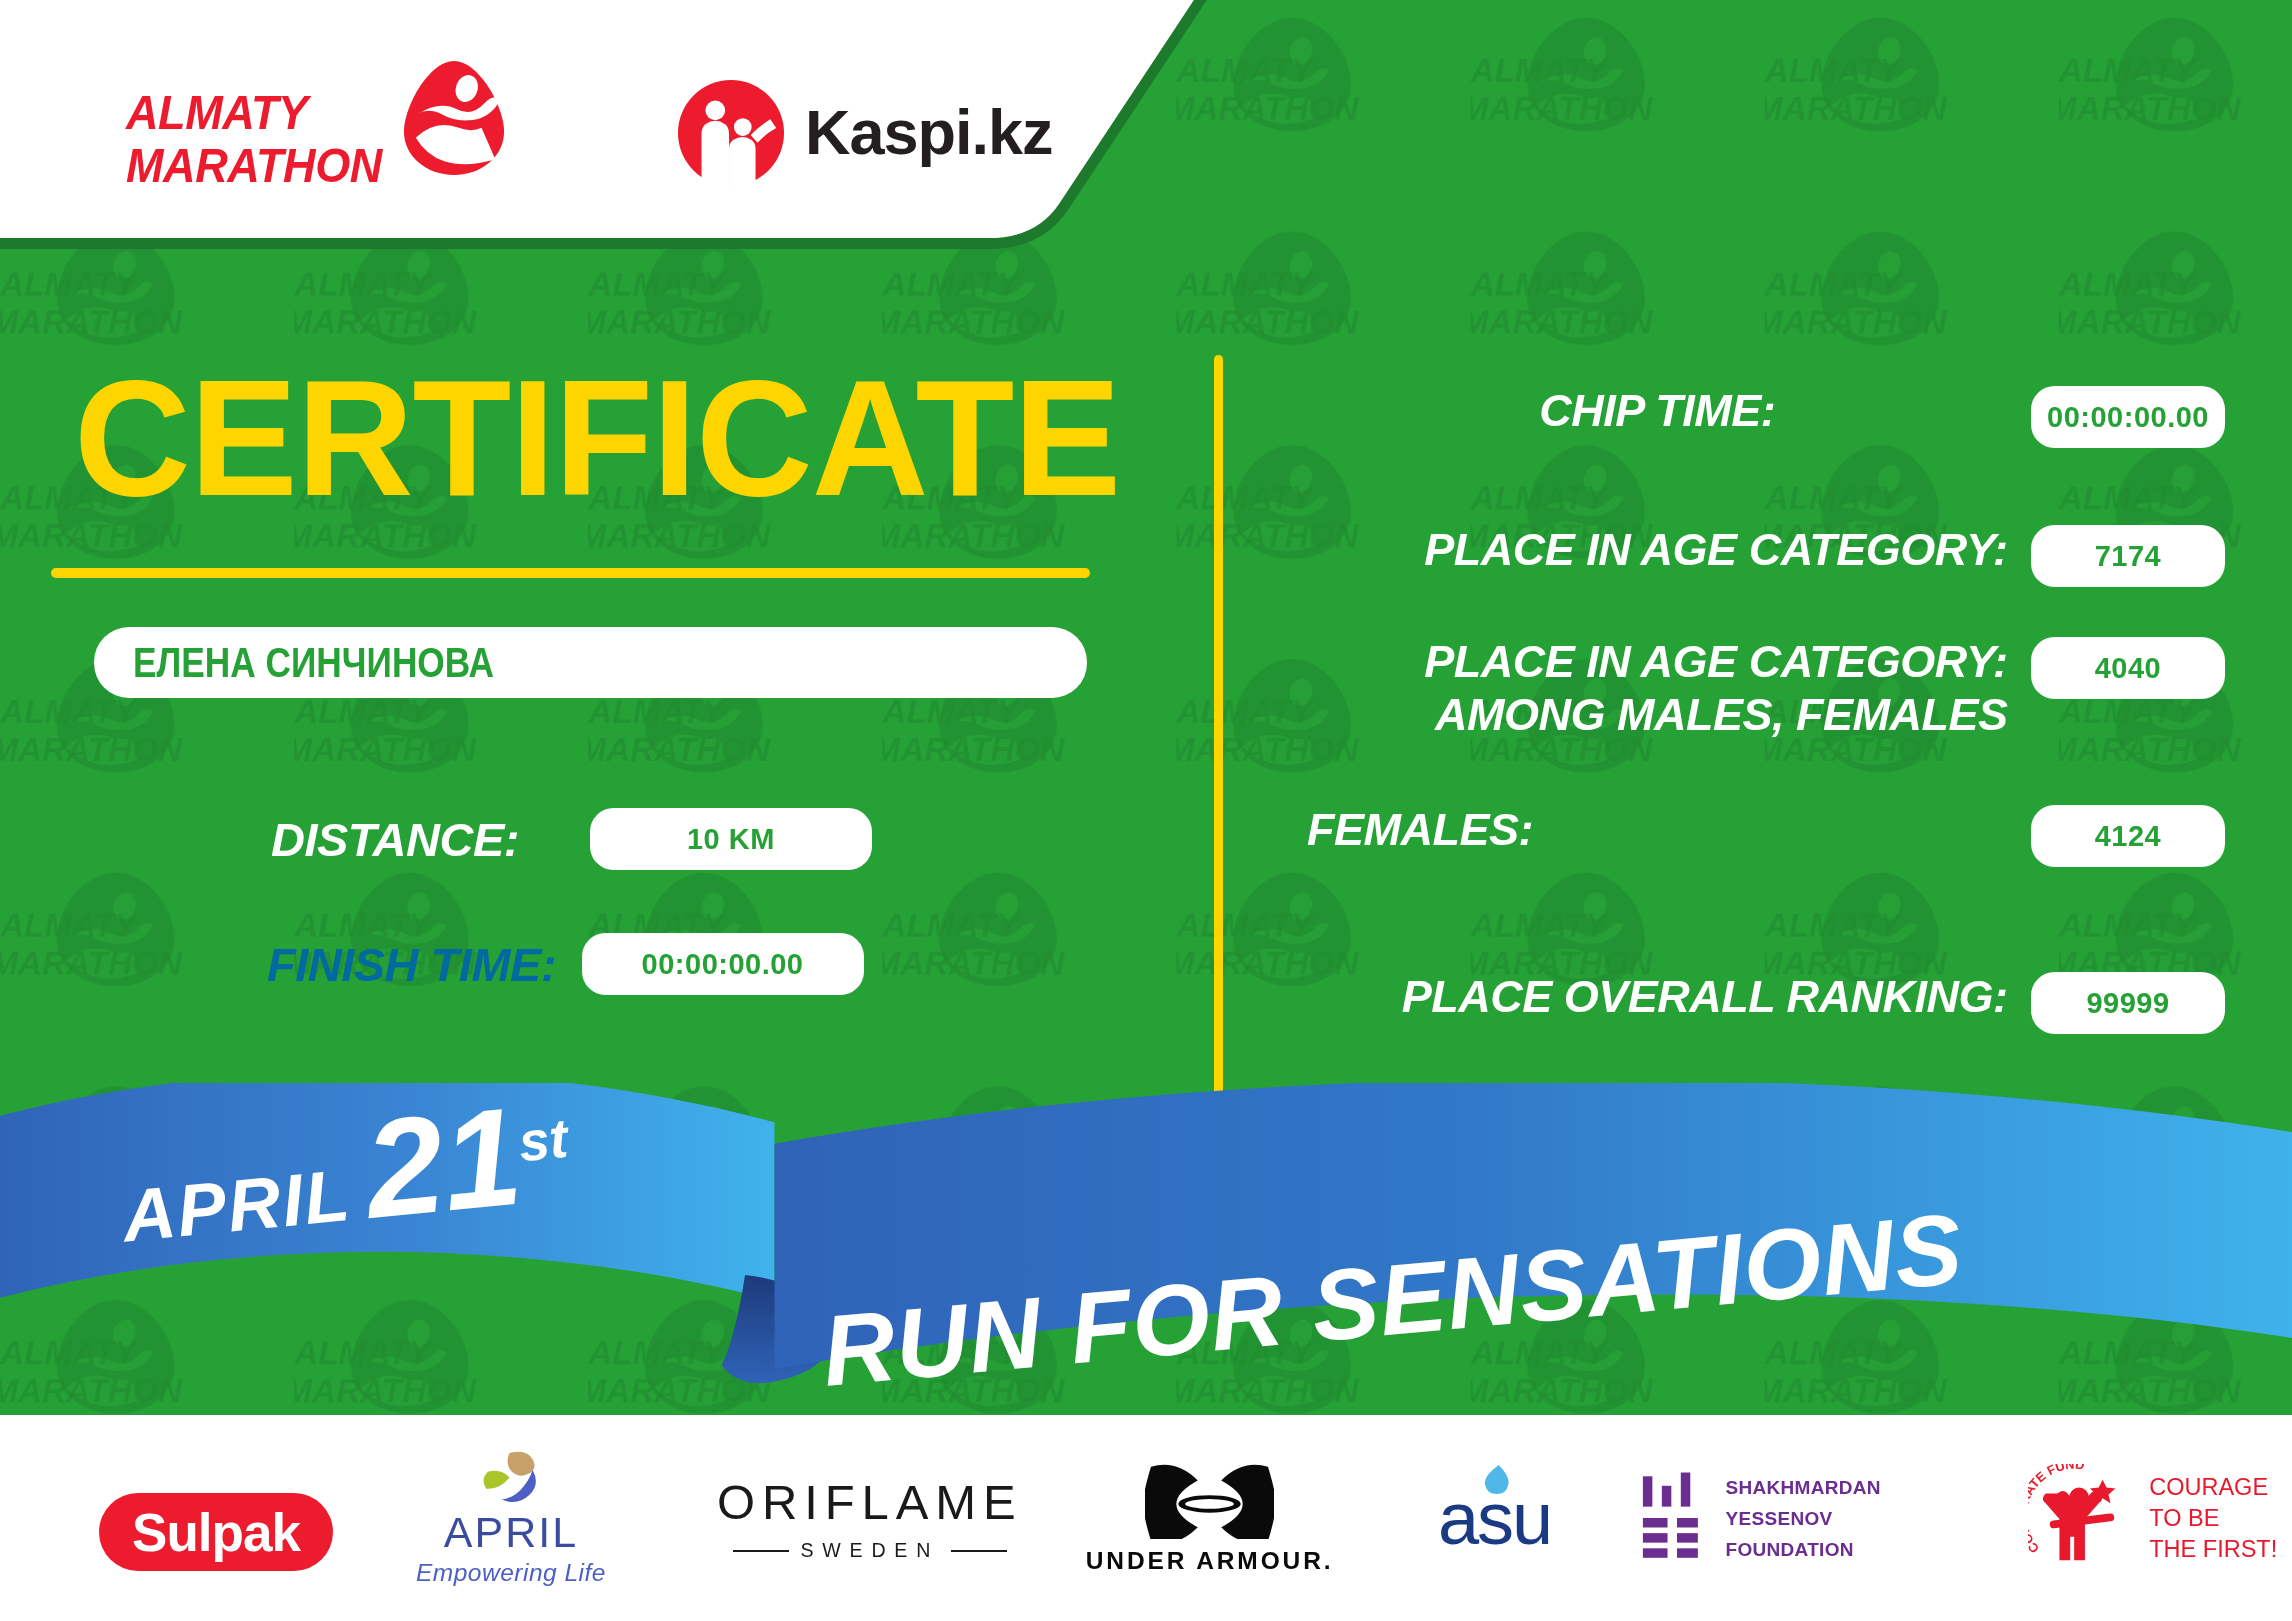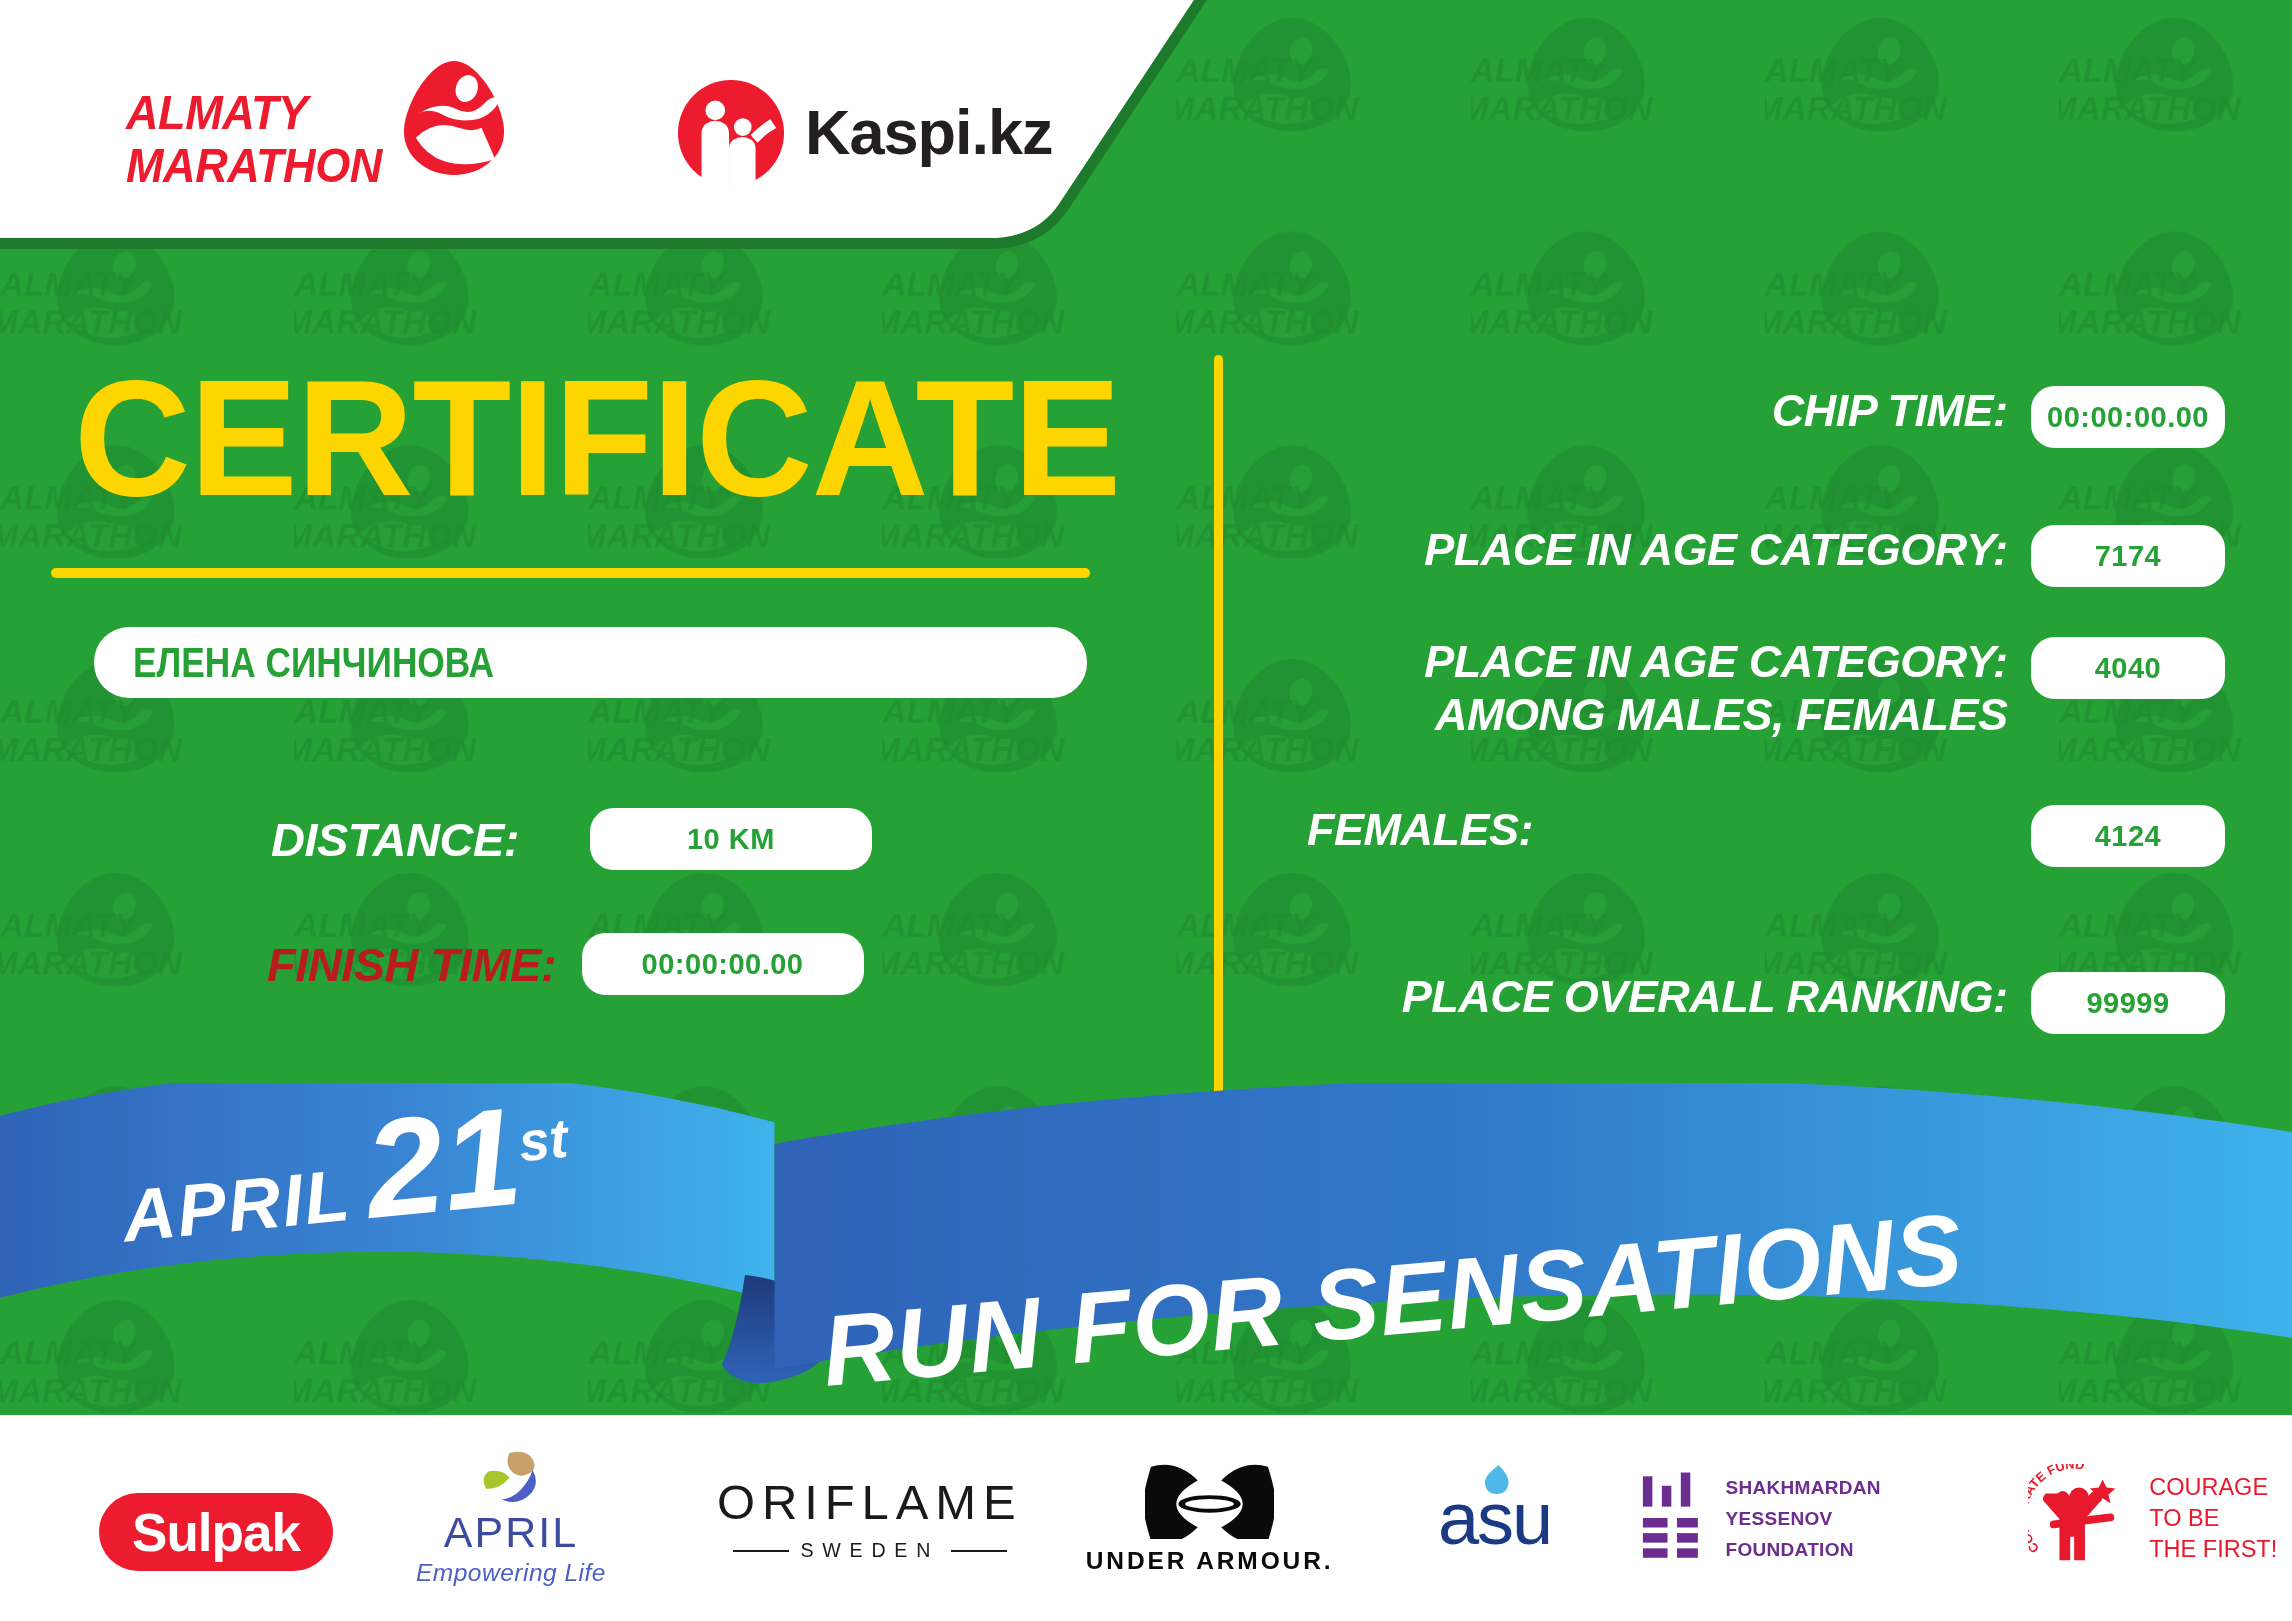--- a/index.html
+++ b/index.html
@@ -109,21 +109,21 @@
 
   .row { position:absolute; display:flex; align-items:center; }
   .row-label {
     font-size:47px;
     font-weight:bold;
     font-style:italic;
     white-space:nowrap;
     letter-spacing:-0.5px;
   }
   .row-label.white { color:#ffffff; }
-  .row-label.yellow { color:#b91c1c; }
+  .row-label.yellow { color:#0369a1; }
   .pill {
     background:#ffffff;
     border-radius:23.5px;
     height:62px;
     display:flex; align-items:center; justify-content:center;
     color:#26a136;
     font-size:29px;
     font-weight:bold;
     letter-spacing:0.5px;
   }
@@ -162,21 +162,21 @@
     text-align:right;
     padding-right:23.5px;
   }
   .rrow .pill {
     width:194px;
     flex:0 0 194px;
     margin-top:2px;
   }
 
   .rrow-1 { top:51px; }
-  .rrow-1 .rrow-label { text-align:right; padding-left:33px; }
+  .rrow-1 .rrow-label { text-align:center; padding-left:33px; }
   .rrow-2 { top:190px; }
   .rrow-3 { top:302px; }
   .rrow-4 { top:470px; }
   .rrow-4 .rrow-label { text-align:left; padding-left:33px; }
   .rrow-5 { top:637px; }
 
   
   .ribbon { position:absolute; left:0; top:1083px; width:2293px; height:333px; z-index:20; }
 
   .ribbon-text-left {

